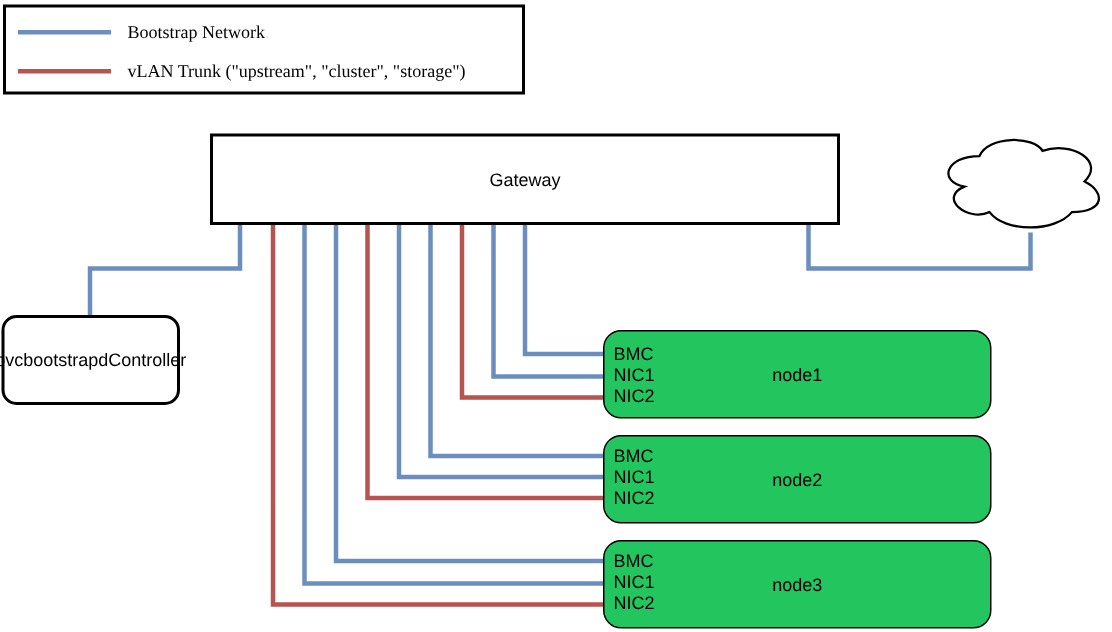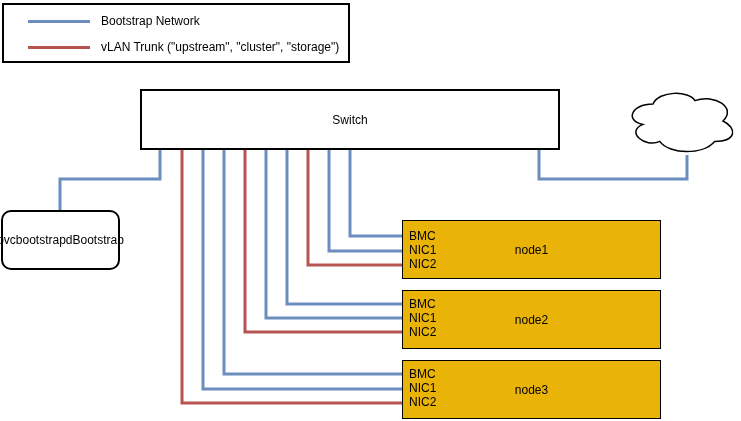--- a/index.html
+++ b/index.html
@@ -22,24 +22,25 @@
   .box {
     position: absolute;
     background: #ffffff;
     border: 2px solid #000000;
     box-sizing: border-box;
   }
   
   #legend { left: 2px; top: 3px; width: 348px; height: 60px; }
   .legend-row {
     position: absolute;
-    left: 24px;
+    left: 8px;
     height: 18px;
     display: flex;
     align-items: center;
+    font-family: Liberation Serif, serif;
   }
   .legend-row.r1 { top: 7px; }
   .legend-row.r2 { top: 33px; }
   .swatch { width: 62px; height: 3px; flex: 0 0 auto; }
   .swatch.bootstrap { background: var(--bootstrap, #6c8ebf); }
   .swatch.vlan { background: var(--vlan, #b85450); }
   .legend-label { margin-left: 11px; white-space: nowrap; }
   
   #switch-box {
     left: 140px; top: 89px; width: 420px; height: 61px;
@@ -50,23 +51,23 @@
     left: 1px; top: 210px; width: 119px; height: 60px;
     border-radius: 10px;
     display: flex; flex-direction: row;
     align-items: center; justify-content: center;
     line-height: 15px; text-align: center;
   }
   
   .node-box {
     position: absolute;
     left: 402px; width: 259px; height: 59px;
-    background: #eab308;
+    background: #22c55e;
     border: 1.5px solid #000000;
-    border-radius: 0;
+    border-radius: 12px;
     box-sizing: border-box;
     display: flex; align-items: center; justify-content: center;
   }
   #node1 { top: 220px; }
   #node2 { top: 290px; }
   #node3 { top: 360px; }
   .ports {
     position: absolute;
     left: 6px;
     line-height: 14px;
@@ -109,30 +110,30 @@
       <div class="swatch bootstrap"></div>
       <div class="legend-label">Bootstrap Network</div>
     </div>
     <div class="legend-row r2">
       <div class="swatch vlan"></div>
       <div class="legend-label">vLAN Trunk ("upstream", "cluster", "storage")</div>
     </div>
   </div>
 
   <div class="box" id="switch-box">
-    <span>Switch</span>
+    <span>Gateway</span>
   </div>
 
   <svg id="gateway-cloud" viewBox="-2 -2 116 72" xmlns="http://www.w3.org/2000/svg">
     <path d="M 28,17 C 5.6,17 0,34 17.92,37.4 C 0,44.88 20.16,61.2 34.72,54.4 C 44.8,68 78.4,68 89.6,54.4 C 112,54.4 112,40.8 98,34 C 112,20.4 89.6,6.8 70,13.6 C 64.4,3.4 33.6,3.4 28,17 Z" fill="#ffffff" stroke="#000000" stroke-width="1.5"></path>
   </svg>
 
   <div class="box" id="controller-box">
     <div>pvcbootstrapd</div>
-    <div>Bootstrap</div>
+    <div>Controller</div>
   </div>
 
   <div class="node-box" id="node1">
     <div class="ports">
       <div>BMC</div>
       <div>NIC1</div>
       <div>NIC2</div>
     </div>
     <span>node1</span>
   </div>

